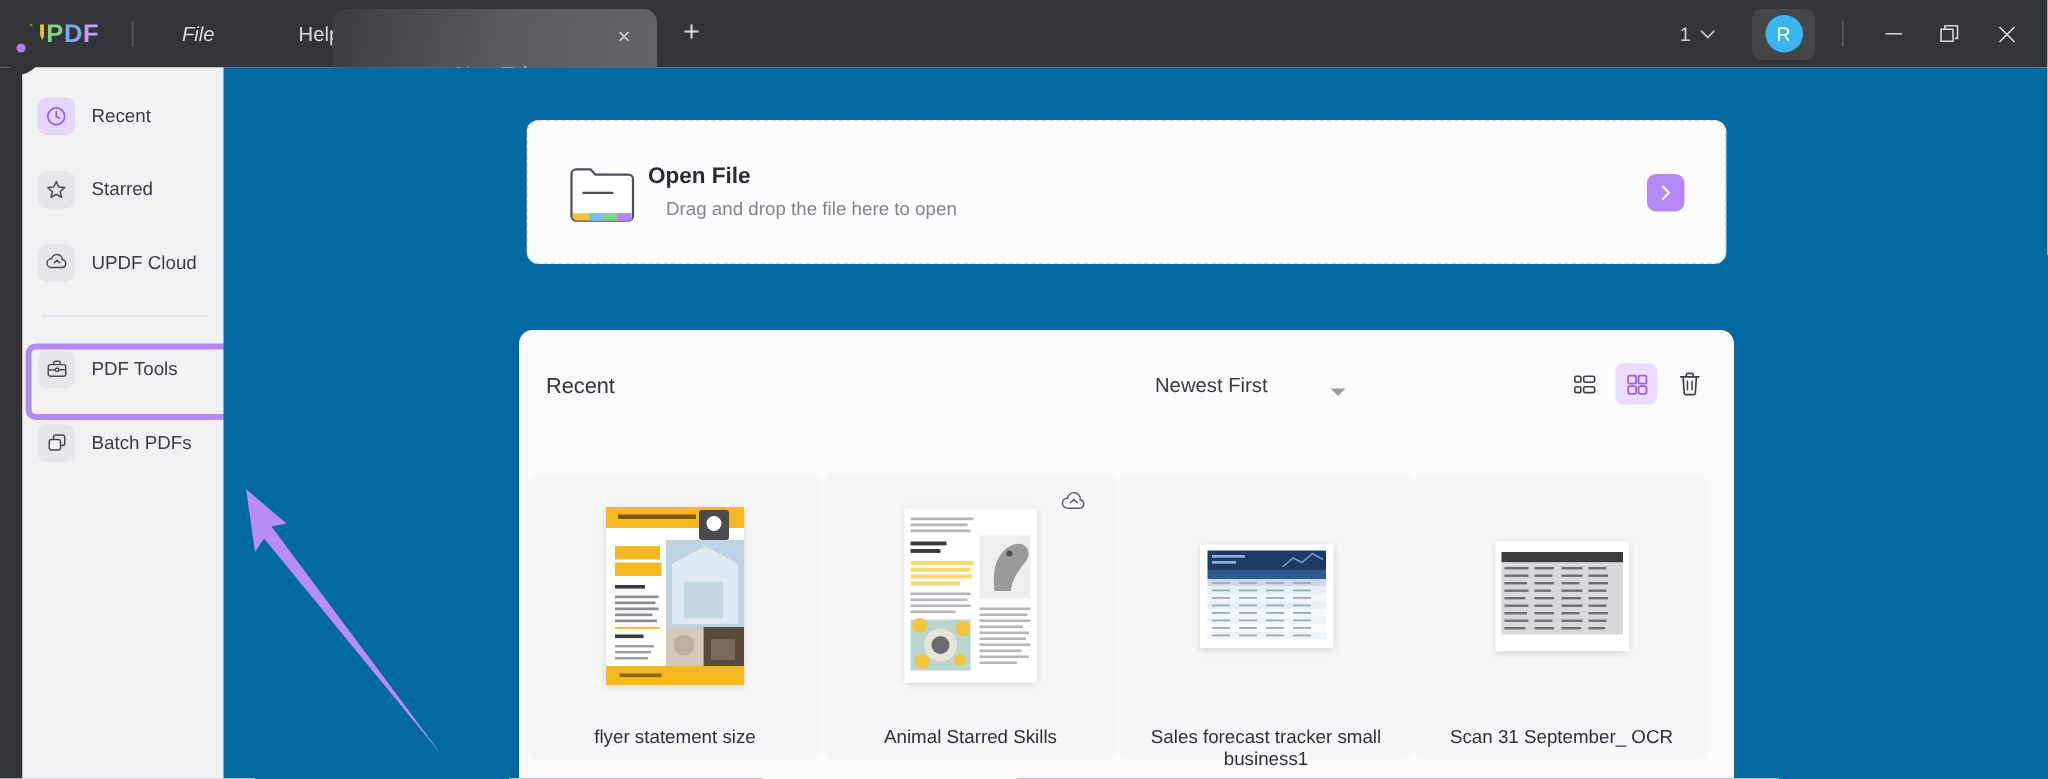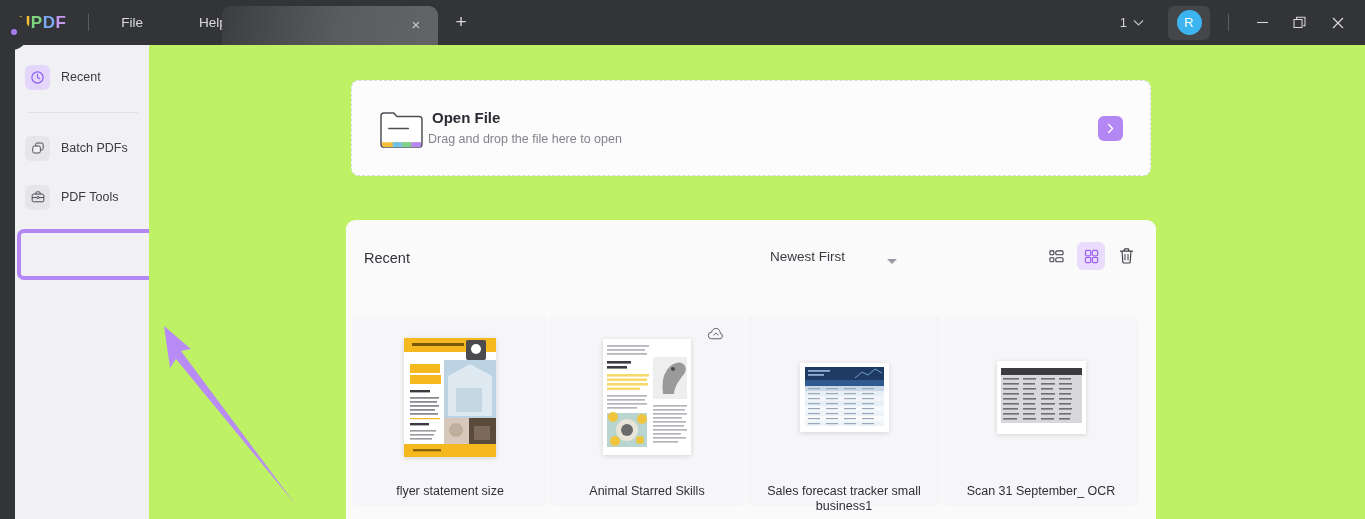--- a/index.html
+++ b/index.html
@@ -25,21 +25,21 @@
   .logo .l2 { color: #7fd47e; }
   .logo .l3 { color: #7ca8f0; }
   .logo .l4 { color: #c79af0; }
   .logo-sep {
     width: 1px; height: 17px; background: #5a5b60; margin: 0 22px 0 22px;
   }
   .menu-item {
     color: #dcdcdd; font-size: 13.5px; padding: 0 10px; position: relative;
     cursor: default; white-space: nowrap;
   }
-  .menu-file { margin-left: 0; }
+  .menu-file { margin-left: 0; font-style: italic; }
   .menu-help { margin-left: 36px; }
   .help-dot {
     position: absolute; right: -1px; top: -7px;
     width: 6px; height: 6px; border-radius: 50%; background: #3fd17a;
   }
   .tab {
     position: absolute; left: 222px; top: 6px; width: 216px; height: 39px;
     border-radius: 9px 9px 0 0;
     background: linear-gradient(100deg, #3c3d41 0%, #5b5c60 55%, #636468 100%);
     display: flex; align-items: center; justify-content: center;
@@ -116,34 +116,34 @@
     border: 4px solid #b388f5; border-radius: 7px; pointer-events: none;
   }
   .hl-inner {
     position: absolute; left: 21px; top: 233px; width: 157px; height: 43px;
     background: #fafafb; border-radius: 4px; z-index: -1;
   }
 
   
   .main {
     position: absolute; left: 149px; top: 45px; width: 1216px; height: 474px;
-    background: #bef264; overflow: hidden;
+    background: #0369a1; overflow: hidden;
   }
   .openfile {
     position: absolute; left: 202px; top: 35px; width: 800px; height: 96px;
     background: #fcfcfd; border: 1px dashed #d9d9e0; border-radius: 8px;
   }
   .folder {
     position: absolute; left: 27px; top: 29px; width: 45px; height: 40px;
   }
   .of-title {
     position: absolute; left: 80px; top: 28px; font-size: 15px; font-weight: bold; color: #2b2b33;
   }
   .of-sub {
-    position: absolute; left: 76px; top: 51px; font-size: 12.5px; color: #83838d;
+    position: absolute; left: 92px; top: 51px; font-size: 12.5px; color: #83838d;
   }
   .of-go {
     position: absolute; right: 27px; top: 35px; width: 25px; height: 25px;
     border-radius: 6px; background: #b388f5; display: flex; align-items: center;
     justify-content: center; color: #fff; font-size: 13px; cursor: pointer;
   }
 
   .recent-panel {
     position: absolute; left: 197px; top: 175px; width: 810px; height: 299px;
     background: #fafafb; border-radius: 9px 9px 0 0;
@@ -270,45 +270,62 @@
     <div class="nav-item first">
       <div class="nav-ico active">
         <svg width="15" height="15" viewBox="0 0 16 16">
           <circle cx="8" cy="8" r="6" stroke="#8b5cf6" stroke-width="1.2" fill="none"></circle>
           <path d="M8 4.6 V8 L10.3 9.4" stroke="#8b5cf6" stroke-width="1.2" fill="none" stroke-linecap="round"></path>
         </svg>
       </div>
       <span class="nav-label">Recent</span>
     </div>
 
-
+    <div class="nav-item">
+      <div class="nav-ico">
+        <svg width="15" height="15" viewBox="0 0 16 16">
+          <path d="M8 2.1 L9.75 6.1 L14 6.45 L10.8 9.25 L11.75 13.4 L8 11.2 L4.25 13.4 L5.2 9.25 L2 6.45 L6.25 6.1 Z" stroke="#4a4a52" stroke-width="1.05" fill="none" stroke-linejoin="round"></path>
+        </svg>
+      </div>
+      <span class="nav-label">Starred</span>
+    </div>
+
+    <div class="nav-item">
+      <div class="nav-ico">
+        <svg width="16" height="16" viewBox="0 0 17 17">
+          <path d="M4.4 12 h7.6 a2.7 2.7 0 0 0 .3 -5.38 A3.9 3.9 0 0 0 4.6 5.9 A3.05 3.05 0 0 0 4.4 12 Z" stroke="#4a4a52" stroke-width="1.05" fill="none"></path>
+          <path d="M6.6 8.6 L8.5 6.9 L10.4 8.6" stroke="#4a4a52" stroke-width="1.05" fill="none" stroke-linecap="round"></path>
+        </svg>
+      </div>
+      <span class="nav-label">UPDF Cloud</span>
+    </div>
 
     <div class="nav-div"></div>
 
     <div class="nav-group2">
-      <div class="nav-item">
-        <div class="nav-ico">
-          <svg width="16" height="16" viewBox="0 0 17 17">
-            <rect x="6" y="3.2" width="8" height="7.4" rx="1.6" stroke="#4a4a52" stroke-width="1.05" fill="none"></rect>
-            <rect x="3" y="6.4" width="8" height="7.4" rx="1.6" stroke="#4a4a52" stroke-width="1.05" fill="#f1f1f4"></rect>
-          </svg>
-        </div>
-        <span class="nav-label">Batch PDFs</span>
-      </div>
-
       <div class="nav-item">
         <div class="nav-ico">
           <svg width="16" height="16" viewBox="0 0 17 17">
             <rect x="2.3" y="5.4" width="12.4" height="8.2" rx="1.6" stroke="#4a4a52" stroke-width="1.05" fill="none"></rect>
             <path d="M6.2 5.4 V4.3 a1.3 1.3 0 0 1 1.3 -1.3 h2 a1.3 1.3 0 0 1 1.3 1.3 V5.4" stroke="#4a4a52" stroke-width="1.05" fill="none"></path>
             <path d="M2.3 9.1 H14.7" stroke="#4a4a52" stroke-width="1.05"></path>
             <rect x="7.4" y="8" width="2.2" height="2.2" rx=".5" fill="#f1f1f4" stroke="#4a4a52" stroke-width="1"></rect>
           </svg>
         </div>
         <span class="nav-label">PDF Tools</span>
+      </div>
+
+      <div class="nav-item">
+        <div class="nav-ico">
+          <svg width="16" height="16" viewBox="0 0 17 17">
+            <rect x="6" y="3.2" width="8" height="7.4" rx="1.6" stroke="#4a4a52" stroke-width="1.05" fill="none"></rect>
+            <rect x="3" y="6.4" width="8" height="7.4" rx="1.6" stroke="#4a4a52" stroke-width="1.05" fill="#f1f1f4"></rect>
+          </svg>
+        </div>
+        <span class="nav-label">Batch PDFs</span>
       </div>
     </div>
   </div>
 
   <div class="hl-inner"></div>
   <div class="hl-box"></div>
 
   <div class="main">
 
     <div class="openfile">

